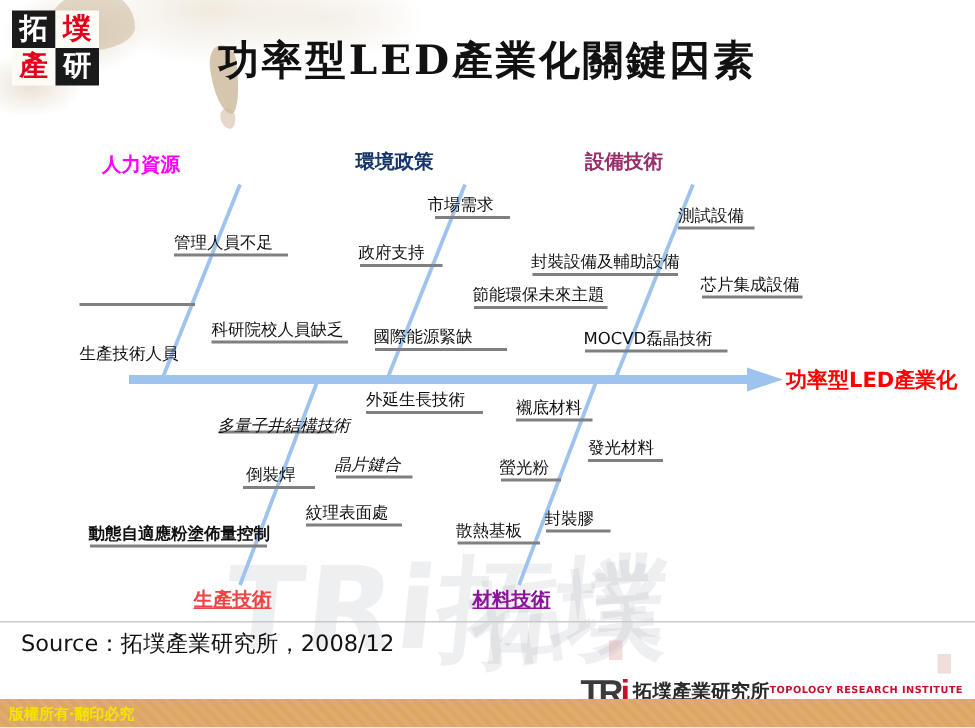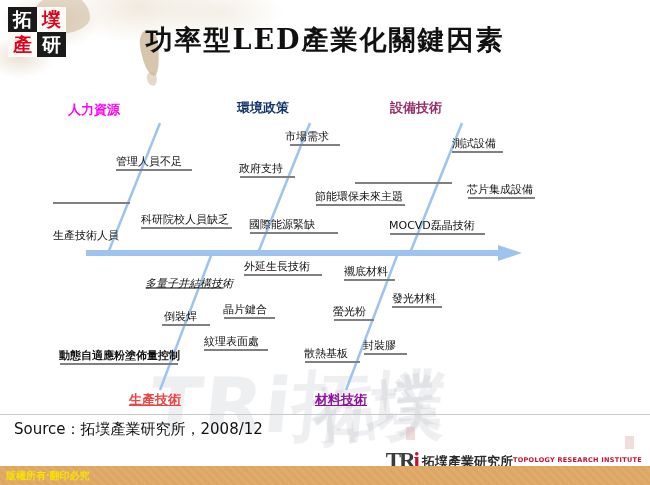--- a/index.html
+++ b/index.html
@@ -126,21 +126,21 @@
   }
   .footbar span{
     position:absolute;left:6px;top:3px;
     font-size:10px;font-weight:bold;color:#f5e400;white-space:nowrap;
   }
   .tri{
     position:absolute;right:8px;top:446px;height:30px;
     display:flex;align-items:center;gap:4px;
   }
   .tri-mark{
-    font-family:Liberation Serif, serif;
+    font-family:Liberation Sans, sans-serif;
     font-size:23px;font-weight:bold;color:#3b3b3b;letter-spacing:-2px;
   }
   .tri-mark i{color:#c8102e;font-style:normal;}
   .tri-txt{display:flex;flex-direction:row;line-height:1;}
   .tri-cn{font-size:13px;font-weight:bold;color:#2b2b2b;white-space:nowrap;}
   .tri-en{font-size:6.5px;font-weight:bold;color:#c8102e;letter-spacing:.3px;white-space:nowrap;margin-top:2px;}
 </style>
 </head>
 <body>
 
@@ -203,37 +203,39 @@
     <line x1="364" y1="354" x2="407" y2="354" stroke="#808080" stroke-width="2"></line>
     <line x1="305" y1="362" x2="360" y2="362" stroke="#808080" stroke-width="2"></line>
   </svg>
 
   <div class="cat" style="left:68px;top:101px;color:#ff00ff;">人力資源</div>
   <div class="cat" style="left:237px;top:99px;color:#16366b;">環境政策</div>
   <div class="cat" style="left:390px;top:99px;color:#96306b;">設備技術</div>
   <div class="cat u" style="left:129px;top:391px;color:#ef4444;text-align:center;">生產技術</div>
   <div class="cat u" style="left:315px;top:391px;color:#8c149b;">材料技術</div>
 
+  <div class="spine-label" style="left:524px;top:245px;">功率型LED產業化</div>
 
   <div class="item" style="left:116px;top:154px;">管理人員不足</div>
   <div class="item" style="left:53px;top:187px;margin-top:41px;">生產技術人員</div>
   <div class="item" style="left:141px;top:212px;">科研院校人員缺乏</div>
 
   <div class="item" style="left:285px;top:129px;">市場需求</div>
   <div class="item" style="left:239px;top:161px;font-family:Liberation Mono, monospace;">政府支持</div>
   <div class="item" style="left:315px;top:189px;">節能環保未來主題</div>
   <div class="item" style="left:249px;top:217px;">國際能源緊缺</div>
 
   <div class="item" style="left:452px;top:136px;">測試設備</div>
+  <div class="item" style="left:354px;top:167px;">封裝設備及輔助設備</div>
   <div class="item" style="left:467px;top:182px;">芯片集成設備</div>
   <div class="item" style="left:389px;top:218px;">MOCVD磊晶技術</div>
 
   <div class="item" style="left:244px;top:259px;">外延生長技術</div>
   <div class="item" style="left:145px;top:276px;font-style:italic;">多量子井結構技術</div>
-  <div class="item" style="left:223px;top:302px;">晶片鍵合</div>
+  <div class="item" style="left:223px;top:302px;font-style:italic;">晶片鍵合</div>
   <div class="item" style="left:164px;top:309px;">倒裝焊</div>
   <div class="item" style="left:204px;top:334px;">紋理表面處</div>
   <div class="item" style="left:59px;top:348px;font-weight:bold;">動態自適應粉塗佈量控制</div>
 
   <div class="item" style="left:344px;top:264px;">襯底材料</div>
   <div class="item" style="left:392px;top:291px;">發光材料</div>
   <div class="item" style="left:333px;top:304px;">螢光粉</div>
   <div class="item" style="left:363px;top:338px;">封裝膠</div>
   <div class="item" style="left:304px;top:346px;">散熱基板</div>
 

